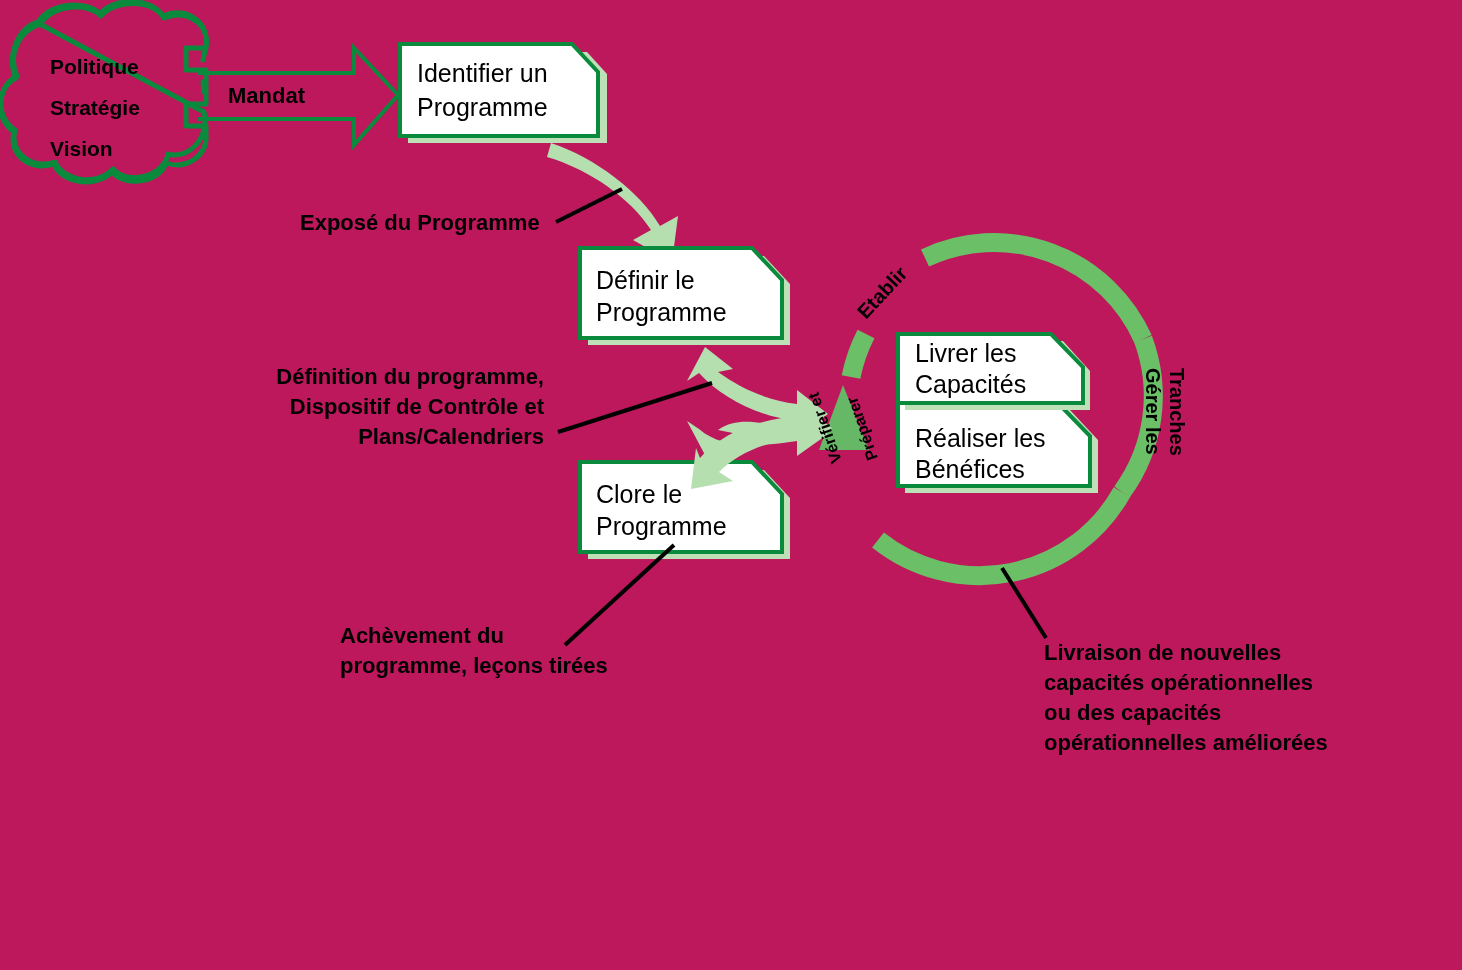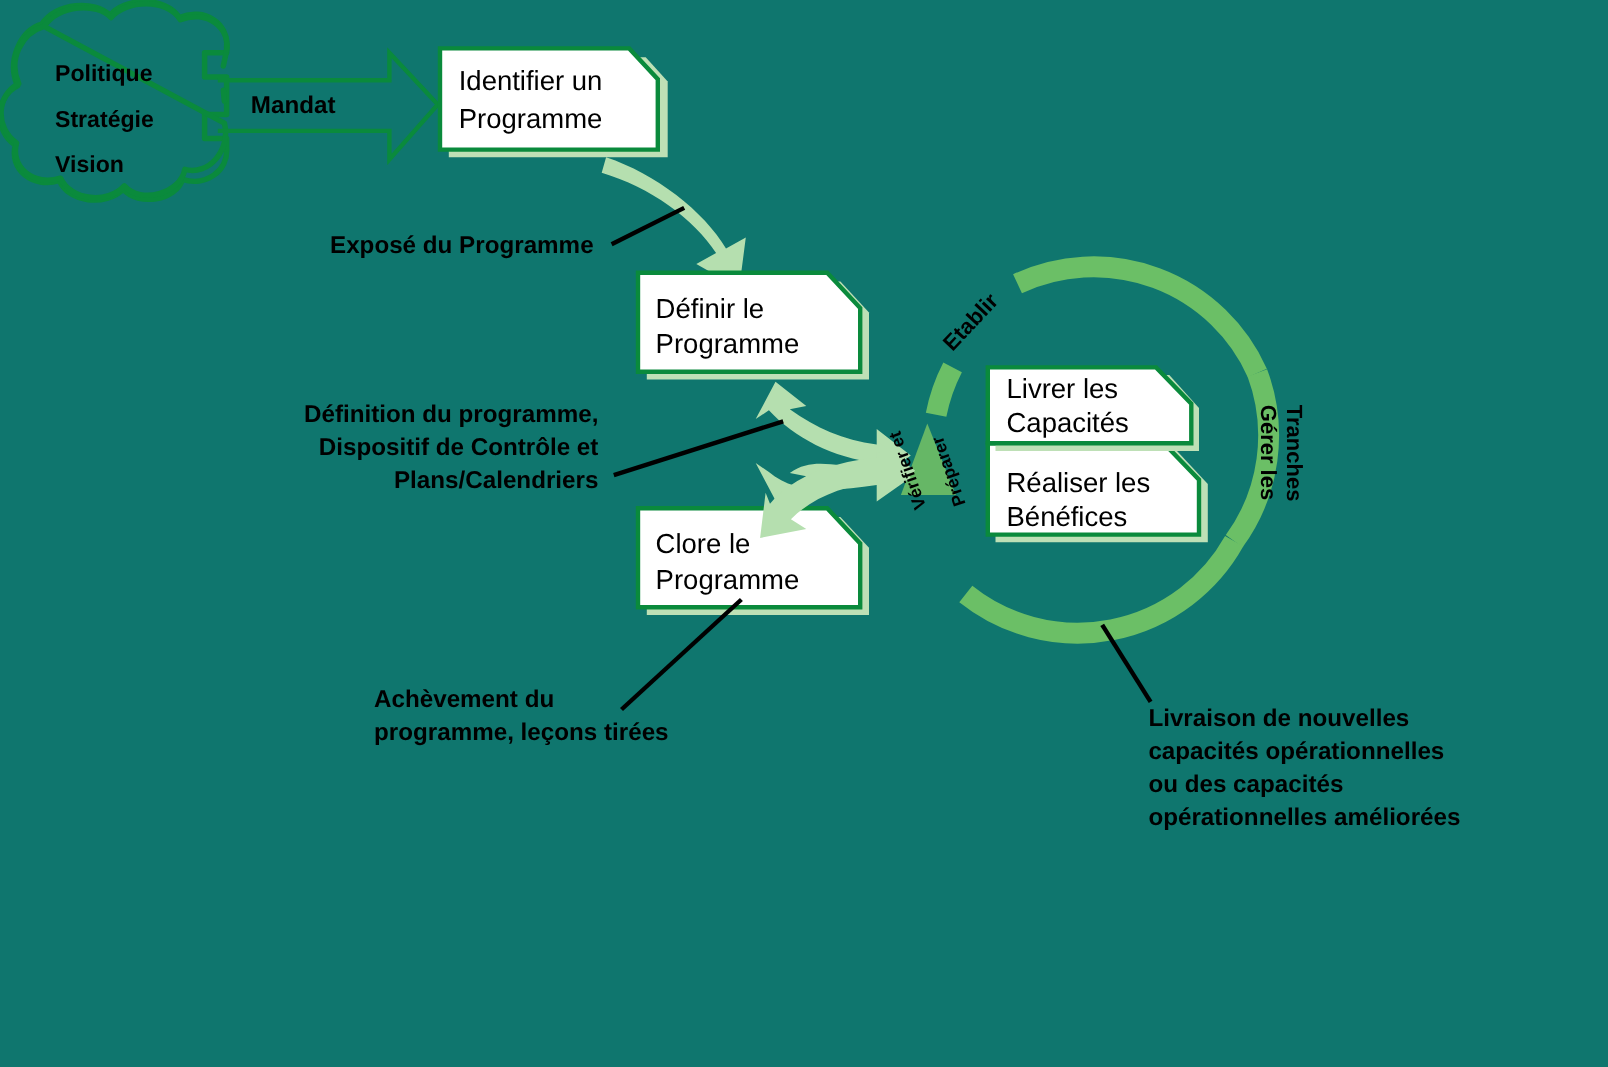--- a/index.html
+++ b/index.html
@@ -4,21 +4,21 @@
 <style>
   html, body {
     margin: 0;
     padding: 0;
     background: #808080;
   }
   #canvas {
     position: relative;
     width: 1462px;
     height: 970px;
-    background: #0f766e;
+    background: #be185d;
     overflow: hidden;
     font-family: "Liberation Sans", sans-serif;
   }
   svg.layer {
     position: absolute;
     left: 0; top: 0;
     width: 1462px;
     height: 970px;
   }
   .box-label {

